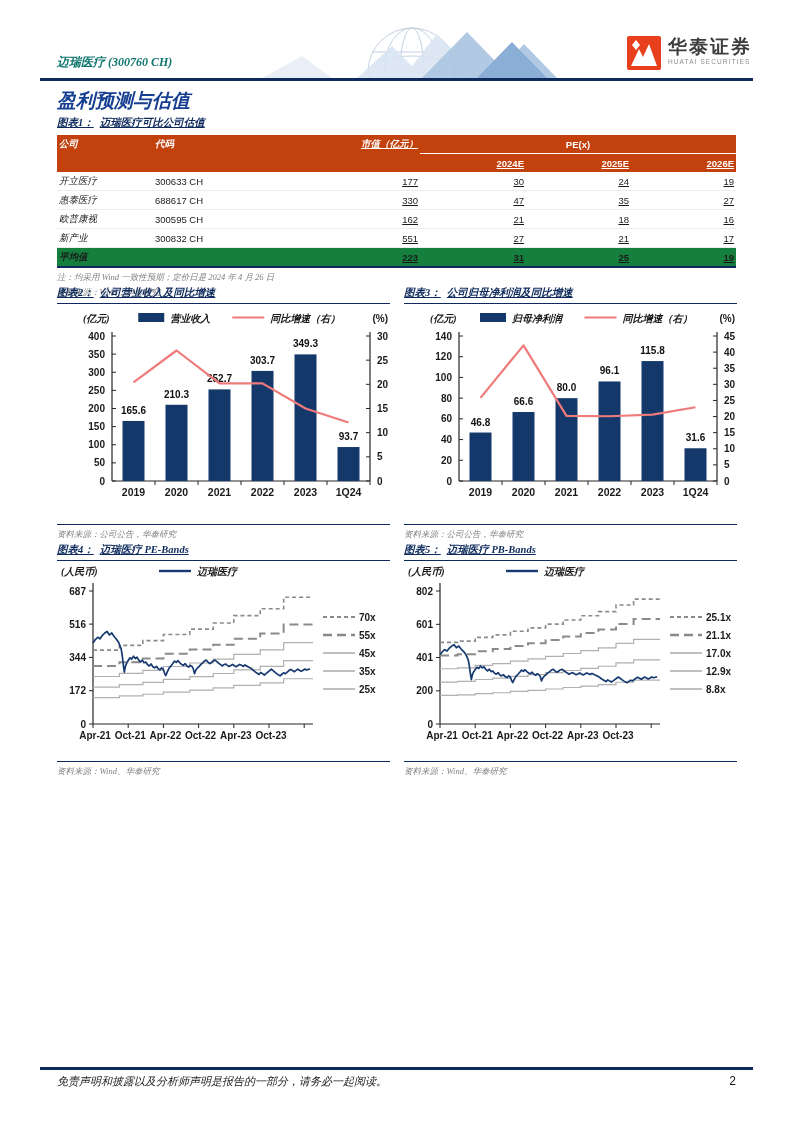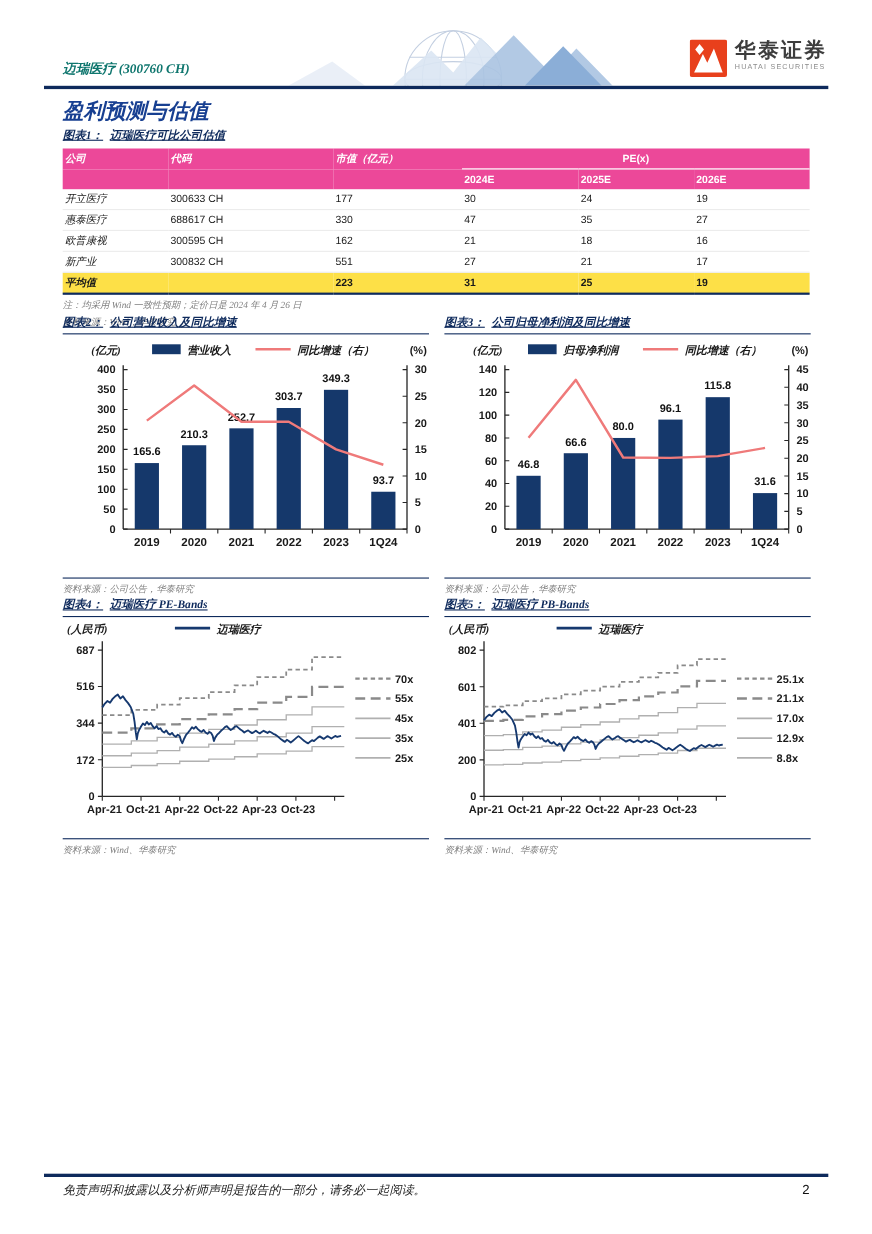--- a/index.html
+++ b/index.html
@@ -14,25 +14,25 @@
   .brand-en{font-size:6.5px;color:#8c8c8c;letter-spacing:1.1px;}
   .rule-top{position:absolute;left:40px;top:78px;width:713px;height:3px;background:#0e2a5c;}
   
   .h1{position:absolute;left:57px;top:88px;font-size:19px;font-weight:bold;color:#173f91;}
   
   .fig1{position:absolute;left:57px;top:116px;width:679px;}
   .fig-title{font-size:10.5px;font-weight:bold;color:#0e2a5c;padding-bottom:3px;text-decoration:underline;}
   .fig-title .lbl{margin-right:6px;}
   table.cmp{border-collapse:collapse;width:679px;margin-top:2px;table-layout:fixed;}
   table.cmp th,table.cmp td{font-size:9.5px;padding:2px 2px;height:14px;}
-  table.cmp thead th{background:#ec4899;color:#fff;font-weight:bold;}
-  table.cmp .al{text-align:left;} table.cmp .ar{text-align:left;} table.cmp .ac{text-align:center;}
+  table.cmp thead th{background:#c2410c;color:#fff;font-weight:bold;}
+  table.cmp .al{text-align:left;} table.cmp .ar{text-align:right;text-decoration:underline;} table.cmp .ac{text-align:center;}
   table.cmp th.group{border-bottom:1.5px solid #fff;}
   table.cmp tbody td{color:#1a1a1a;border-bottom:1px solid #ececec;}
-  table.cmp tr.avg td{background:#fde047;font-weight:bold;border-bottom:2px solid #0e2a5c;}
+  table.cmp tr.avg td{background:#15803d;font-weight:bold;border-bottom:2px solid #0e2a5c;}
   .note-line{font-size:8.5px;color:#808080;margin-top:4px;}
   .src-line{font-size:8.5px;color:#808080;margin-top:3px;}
   
   .fig-col{position:absolute;width:333px;}
   .fig-col .fig-title{border-bottom:1px solid #0e2a5c;}
   .src-block{border-top:1px solid #0e2a5c;margin-top:4px;padding-top:4px;}
   svg text{user-select:none;}
   .footer-rule{position:absolute;left:40px;top:1067px;width:713px;height:2.5px;background:#0e2a5c;}
   .footer-text{position:absolute;left:57px;top:1074px;width:679px;display:flex;justify-content:space-between;align-items:flex-start;}
   .disclaimer{font-size:11px;color:#1a1a1a;font-family:Liberation Mono, monospace;}

